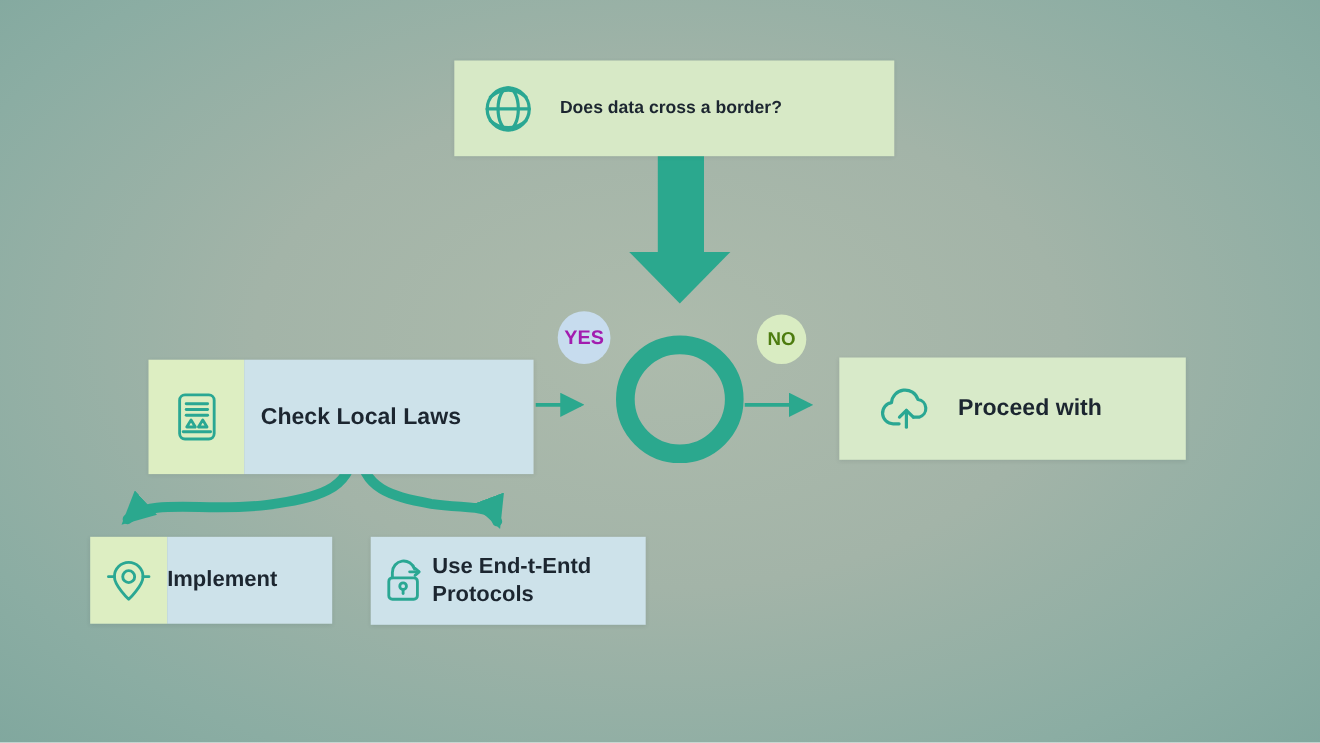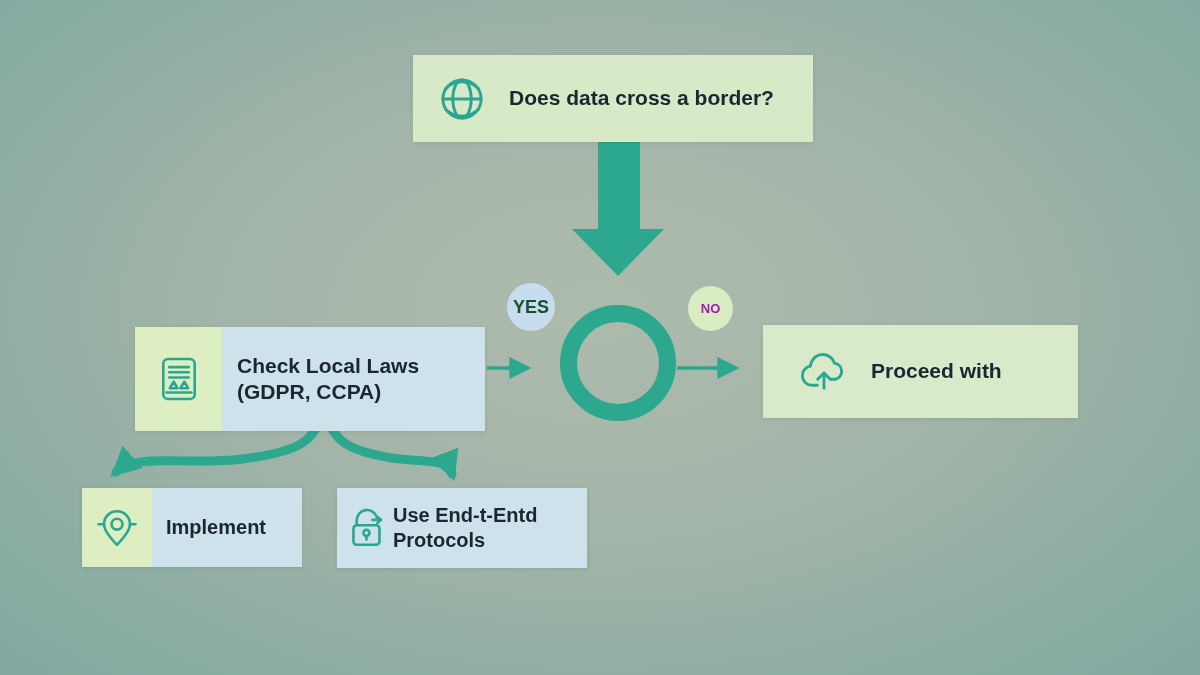--- a/index.html
+++ b/index.html
@@ -11,44 +11,44 @@
   }
   
   body{background:radial-gradient(ellipse 920px 560px at 50% 46%, #adbbac 0%, #a3b4a8 40%, #8bada3 75%, #7ca59c 100%);}
 
   .abs{position:absolute;}
   .card{display:flex;align-items:center;box-shadow:0 1px 4px rgba(40,60,55,.12);}
   .label{color:#1c2630;font-weight:700;line-height:1.24;}
 
   
   #question-node{left:413px;top:55px;width:400px;height:87px;background:#d7e9c6;padding-left:22px;box-sizing:border-box;gap:20px;}
-  #question-node .label{font-size:21px;}
+  #question-node .label{font-size:16px;}
 
   
   #decision-circle{left:560px;top:305px;width:116px;height:116px;border:17px solid #2ba88e;border-radius:50%;box-sizing:border-box;}
 
   
   .badge{border-radius:50%;display:flex;align-items:center;justify-content:center;font-weight:700;}
-  #yes-badge{left:507px;top:283px;width:48px;height:48px;background:#c7dcee;color:#14532d;font-size:18px;}
-  #no-badge{left:688px;top:286px;width:45px;height:45px;background:#d9ecc2;color:#a21caf;font-size:13px;}
+  #yes-badge{left:507px;top:283px;width:48px;height:48px;background:#c7dcee;color:#a21caf;font-size:18px;}
+  #no-badge{left:688px;top:286px;width:45px;height:45px;background:#d9ecc2;color:#4d7c0f;font-size:17px;}
 
   
   #check-laws-node{left:135px;top:327px;width:350px;height:104px;}
   .icon-section{height:100%;display:flex;align-items:center;justify-content:center;flex:0 0 auto;}
   #check-laws-node .icon-section{width:87px;background:#ddeec2;}
   #check-laws-node .text-section{flex:1;height:100%;background:#cde2ea;display:flex;flex-direction:column;justify-content:center;padding-left:15px;box-sizing:border-box;}
   .text-section .label, .txt .label{font-size:21px;}
 
   
   #proceed-node{left:763px;top:325px;width:315px;height:93px;background:#d8eac9;padding-left:32px;box-sizing:border-box;gap:18px;}
 
   
   #geofencing-node{left:82px;top:488px;width:220px;height:79px;}
   #geofencing-node .icon-section{width:70px;background:#ddeec2;}
-  #geofencing-node .text-section{flex:1;height:100%;background:#cde2ea;display:flex;flex-direction:column;justify-content:center;padding-left:14px;box-sizing:border-box;}
+  #geofencing-node .text-section{flex:1;height:100%;background:#cde2ea;display:flex;flex-direction:column;justify-content:center;padding-left:0;box-sizing:border-box;}
   #geofencing-node .label{font-size:20px;}
 
   #encryption-node{left:337px;top:488px;width:250px;height:80px;background:#cde2ea;padding-left:4px;box-sizing:border-box;gap:0;}
   #encryption-node .label{font-size:20px;}
 
   .txt{display:flex;flex-direction:column;justify-content:center;}
   svg{display:block;}
 </style>
 </head>
 <body>
@@ -105,21 +105,20 @@
       <line x1="15" y1="13" x2="33" y2="13"></line>
       <line x1="15" y1="17.8" x2="33" y2="17.8"></line>
       <line x1="15" y1="22.6" x2="33" y2="22.6"></line>
       <path d="M15.5,32.5 l3.6,-6 l3.6,6 z"></path>
       <path d="M25.3,32.5 l3.6,-6 l3.6,6 z"></path>
       <path d="M12.5,36.5 h23"></path>
     </svg>
   </div>
   <div class="text-section">
     <span class="label">Check Local Laws</span>
-    <span class="label">(GDPR, CCPA)</span>
   </div>
 </div>
 
 <div class="abs card" id="proceed-node">
   <span>
     <svg width="58" height="58" viewBox="0 0 48 48" fill="none" stroke="#2aa793" stroke-width="2.4" stroke-linecap="round" stroke-linejoin="round">
       <path d="M18.5,35 h-4.5 a8,8 0 0 1 -1.2,-15.9 a10.2,10.2 0 0 1 19.9,-2.4 a6.8,6.8 0 0 1 0.9,13.3 v0 h-4.1"></path>
       <path d="M24,37.5 V25"></path>
       <path d="M18.8,30 L24,24.8 L29.2,30"></path>
     </svg>

